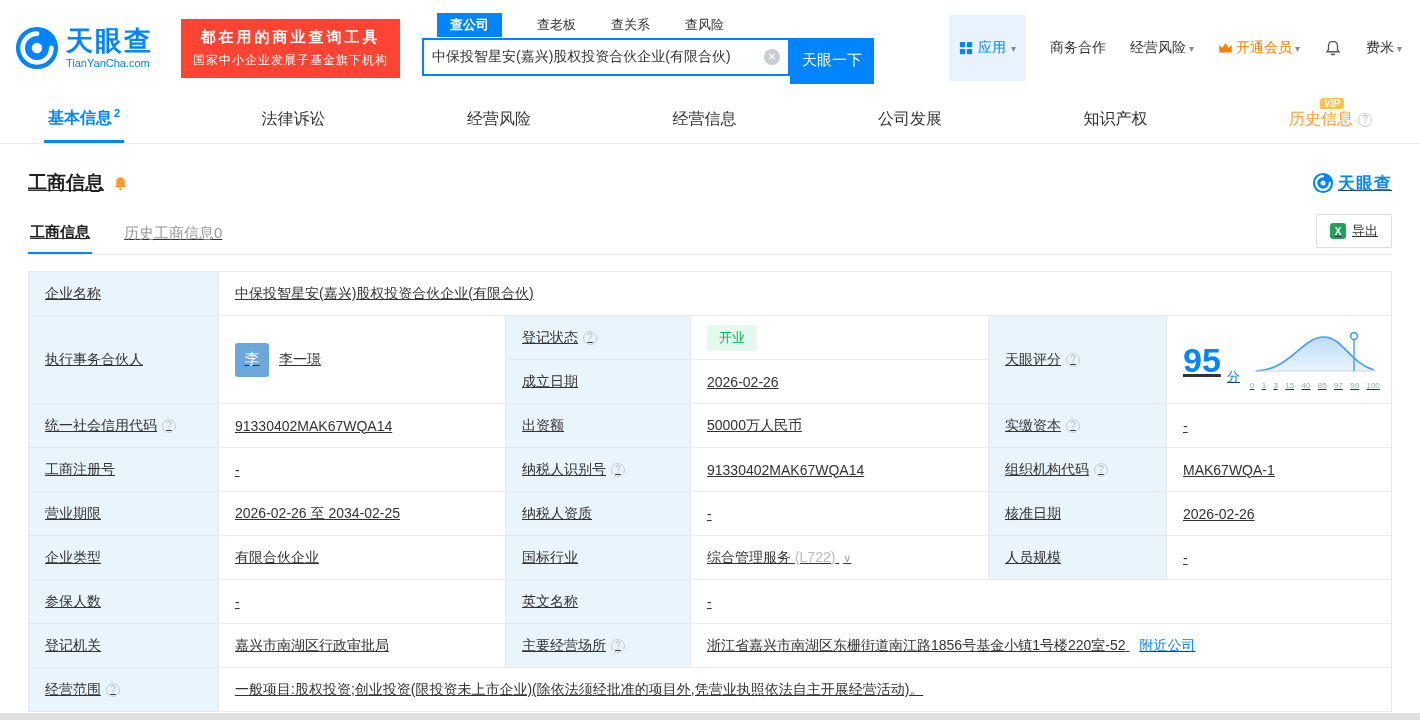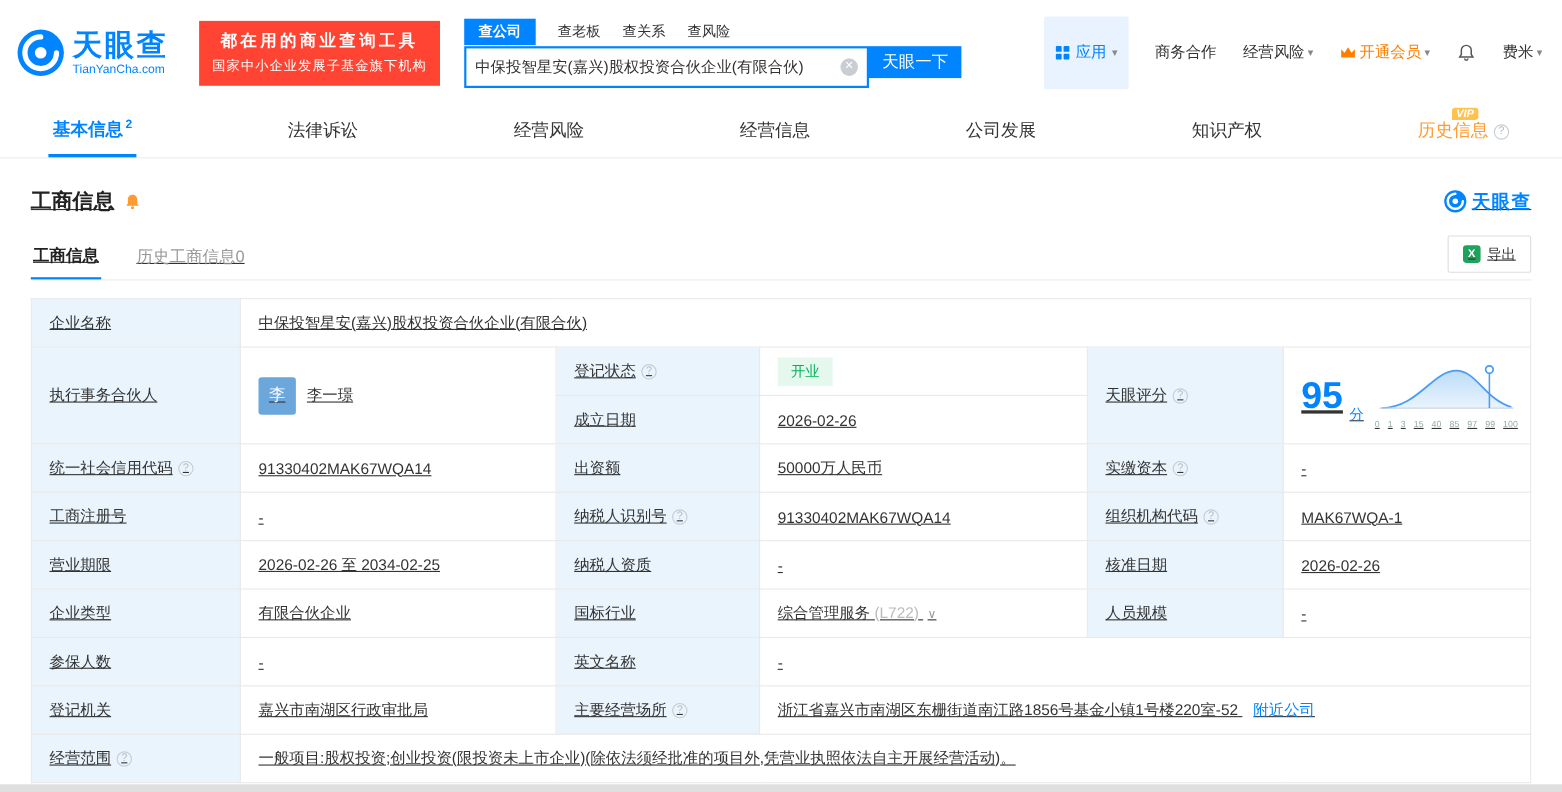--- a/index.html
+++ b/index.html
@@ -12,29 +12,29 @@
   .logo-mark { width: 46px; height: 46px; }
   .logo-text { margin-left: 6px; }
   .logo-cn { font-size: 27px; font-weight: bold; color: #0084ff; letter-spacing: 2px; line-height: 1.1; }
   .logo-en { font-size: 11px; color: #0084ff; }
   .promo { background: #ff4433; color: #fff; padding: 9px 12px; margin-left: 28px; text-align: center; }
   .promo-l1 { font-size: 15px; font-weight: bold; letter-spacing: 3px; }
   .promo-l2 { font-size: 12px; letter-spacing: 1px; margin-top: 5px; }
 
   .search-area { margin-left: 22px; width: 452px; }
   .search-tabs { display: flex; align-items: center; gap: 20px; font-size: 13px; height: 24px; }
-  .stab { color: #333; cursor: pointer; }
+  .stab { color: #333; cursor: pointer; margin-left: 15px; }
   .stab.active { background: #0084ff; color: #fff; padding: 3px 13px; font-weight: bold; }
   .search-row { display: flex; margin-top: 1px; }
   .search-box { flex: 1; border: 2px solid #0084ff; height: 38px; display: flex; align-items: center; padding: 0 8px; background: #fff; }
   .search-box input { border: none; outline: none; flex: 1; font-size: 14px; color: #333;
     font-family: "Liberation Sans", "DejaVu Sans", sans-serif; }
   .clear-btn { width: 16px; height: 16px; border-radius: 50%; background: #c9ced4; color: #fff;
     font-size: 10px; display: flex; align-items: center; justify-content: center; cursor: pointer; flex: none; }
-  .search-btn { width: 84px; height: 29px; background: #0084ff; color: #fff; border: none;
+  .search-btn { width: 84px; height: 46px; background: #0084ff; color: #fff; border: none;
     font-size: 15px; cursor: pointer; font-family: Liberation Mono, monospace; }
 
   .top-right { margin-left: auto; display: flex; align-items: center; gap: 24px; font-size: 14px; color: #333; padding-right: 4px; }
   .top-right a { text-decoration: none; color: #333; cursor: pointer; display: flex; align-items: center; gap: 3px; }
   .apps-btn { background: #e8f3ff; color: #0084ff; border: none; padding: 24px 10px; font-size: 14px;
     display: flex; align-items: center; gap: 5px; border-radius: 2px; cursor: pointer; font-family: inherit; }
   .caret { font-size: 10px; color: #888; }
   .vip-link { color: #ff8000 !important; }
   .bell-btn { cursor: pointer; display: flex; align-items: center; }
 

